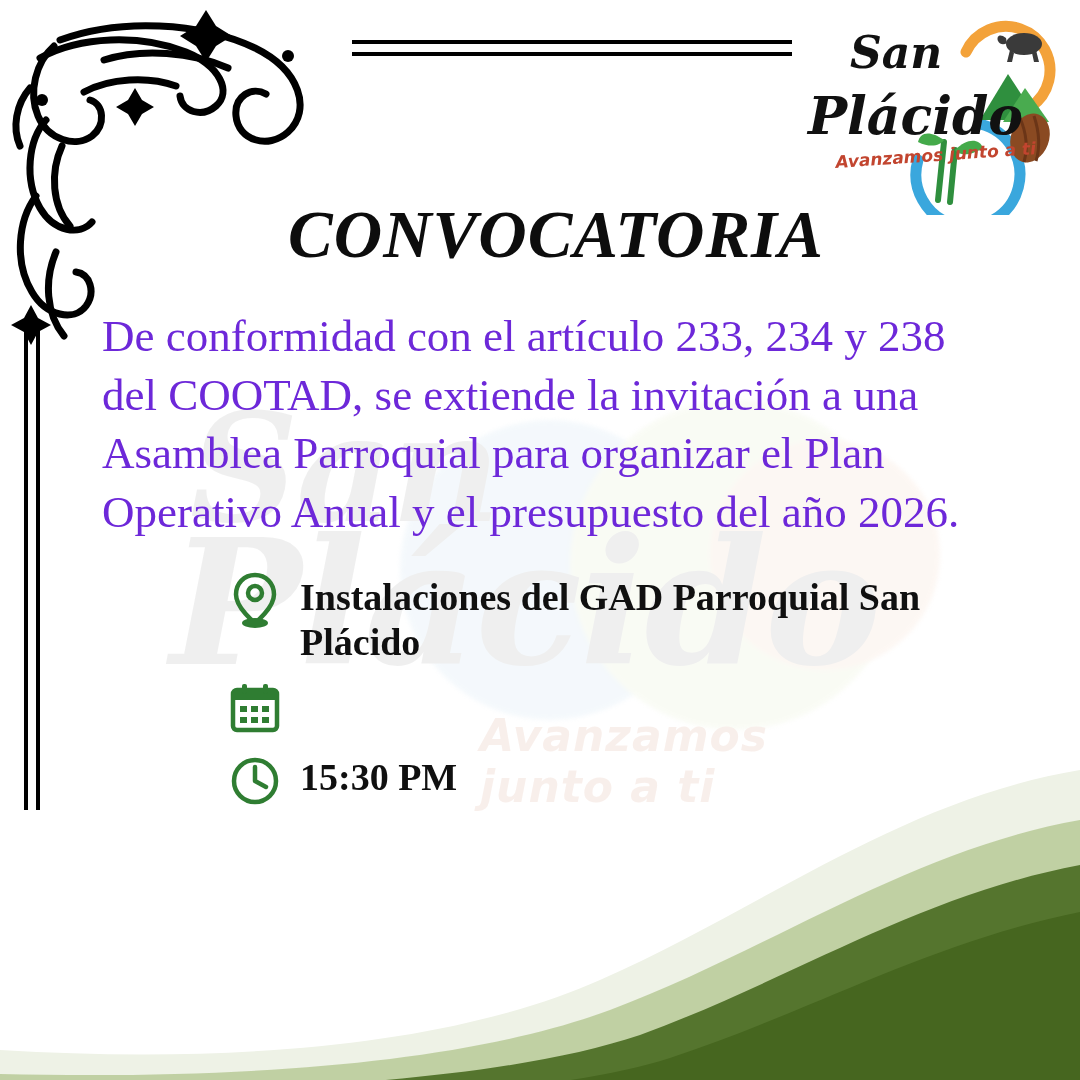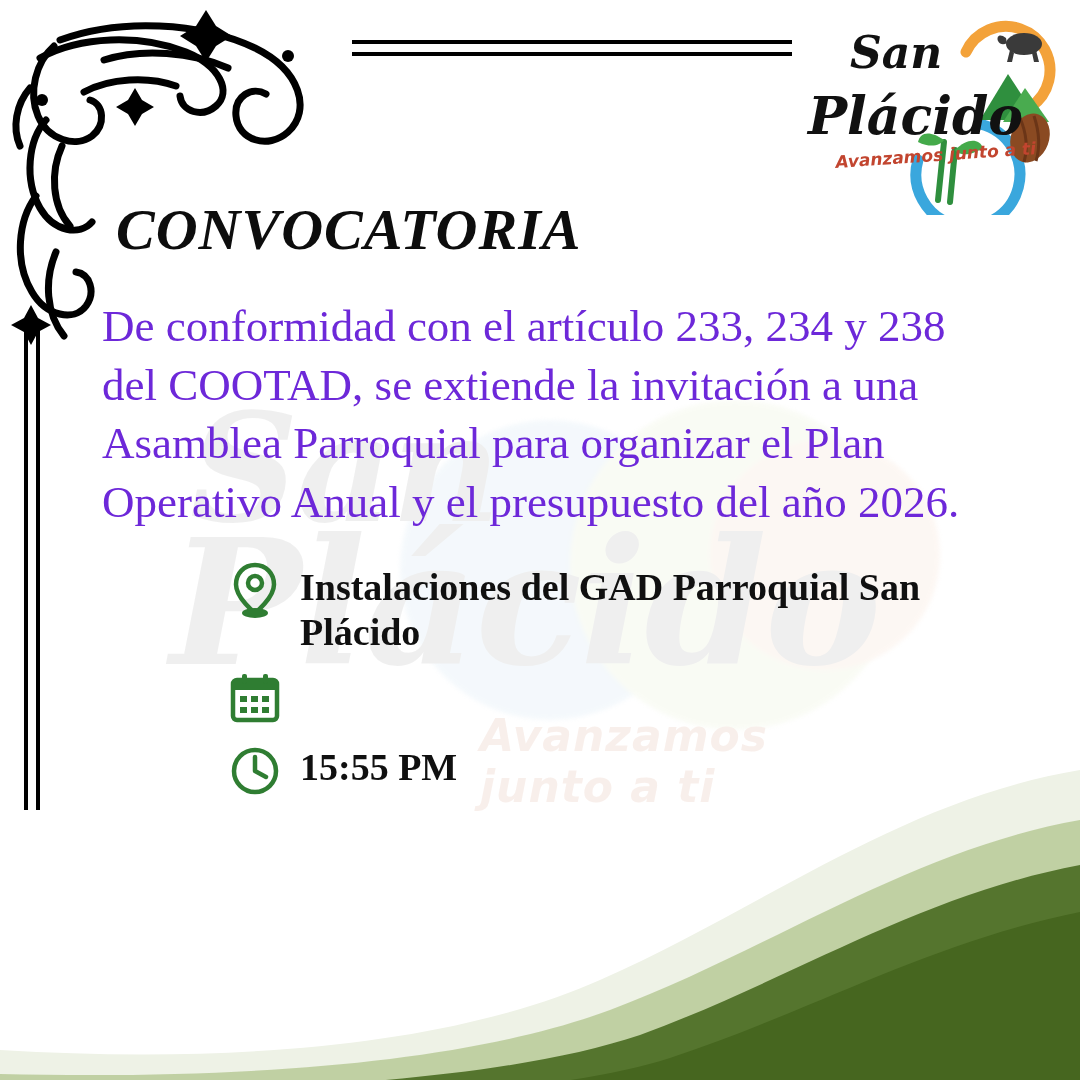--- a/index.html
+++ b/index.html
@@ -107,23 +107,23 @@
     position: absolute;
     left: 96px;
     top: 196px;
     width: 900px;
     z-index: 5;
   }
   .title {
     font-family: "Liberation Serif", serif;
     font-style: italic;
     font-weight: bold;
-    font-size: 58px;
+    font-size: 67px;
     letter-spacing: 1px;
-    text-align: left;
+    text-align: center;
     color: #0d0d0d;
     margin: 0 0 34px 0;
     padding-left: 20px;
   }
   .body-text {
     font-family: "Liberation Serif", serif;
     font-size: 45px;
     line-height: 1.30;
     text-align: left;
     color: #6d28d9;
@@ -294,19 +294,19 @@
         </span>
       </div>
 
       <div class="detail-row">
         <span class="detail-icon">
           <svg viewBox="0 0 52 52" width="52" height="52">
             <circle cx="26" cy="27" r="21" fill="none" stroke="#2f7d32" stroke-width="4.5"></circle>
             <path d="M26,13 L26,27 L37,33" fill="none" stroke="#2f7d32" stroke-width="4.5" stroke-linecap="round" stroke-linejoin="round"></path>
           </svg>
         </span>
-        <span class="detail-text">15:55 PM</span>
+        <span class="detail-text">15:30 PM</span>
       </div>
 
     </div>
   </div>
 
 </div>
 
 </body></html>

